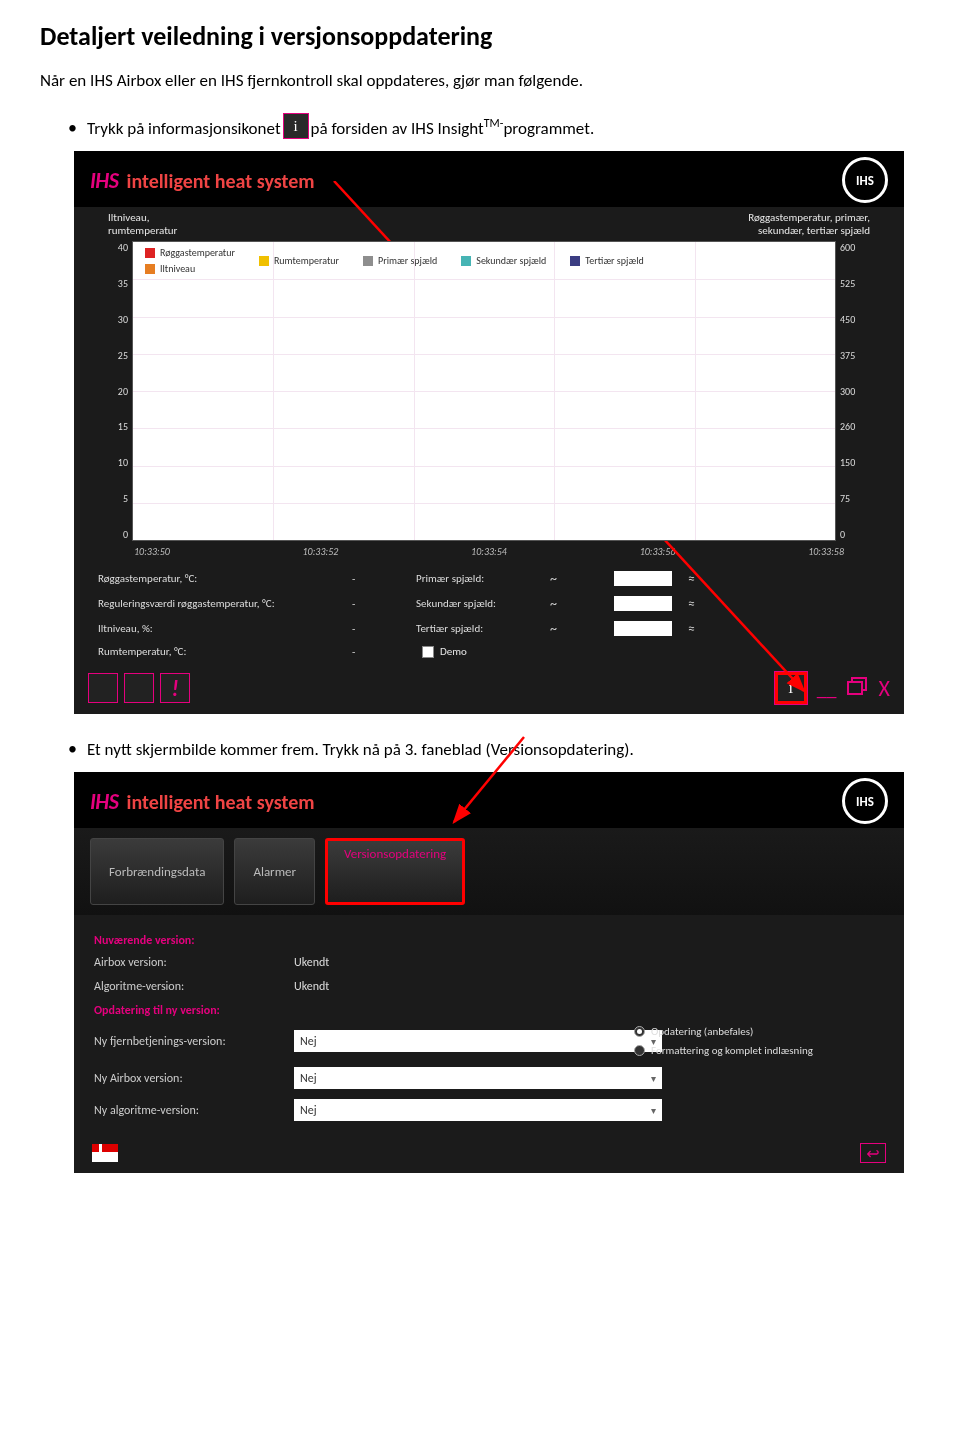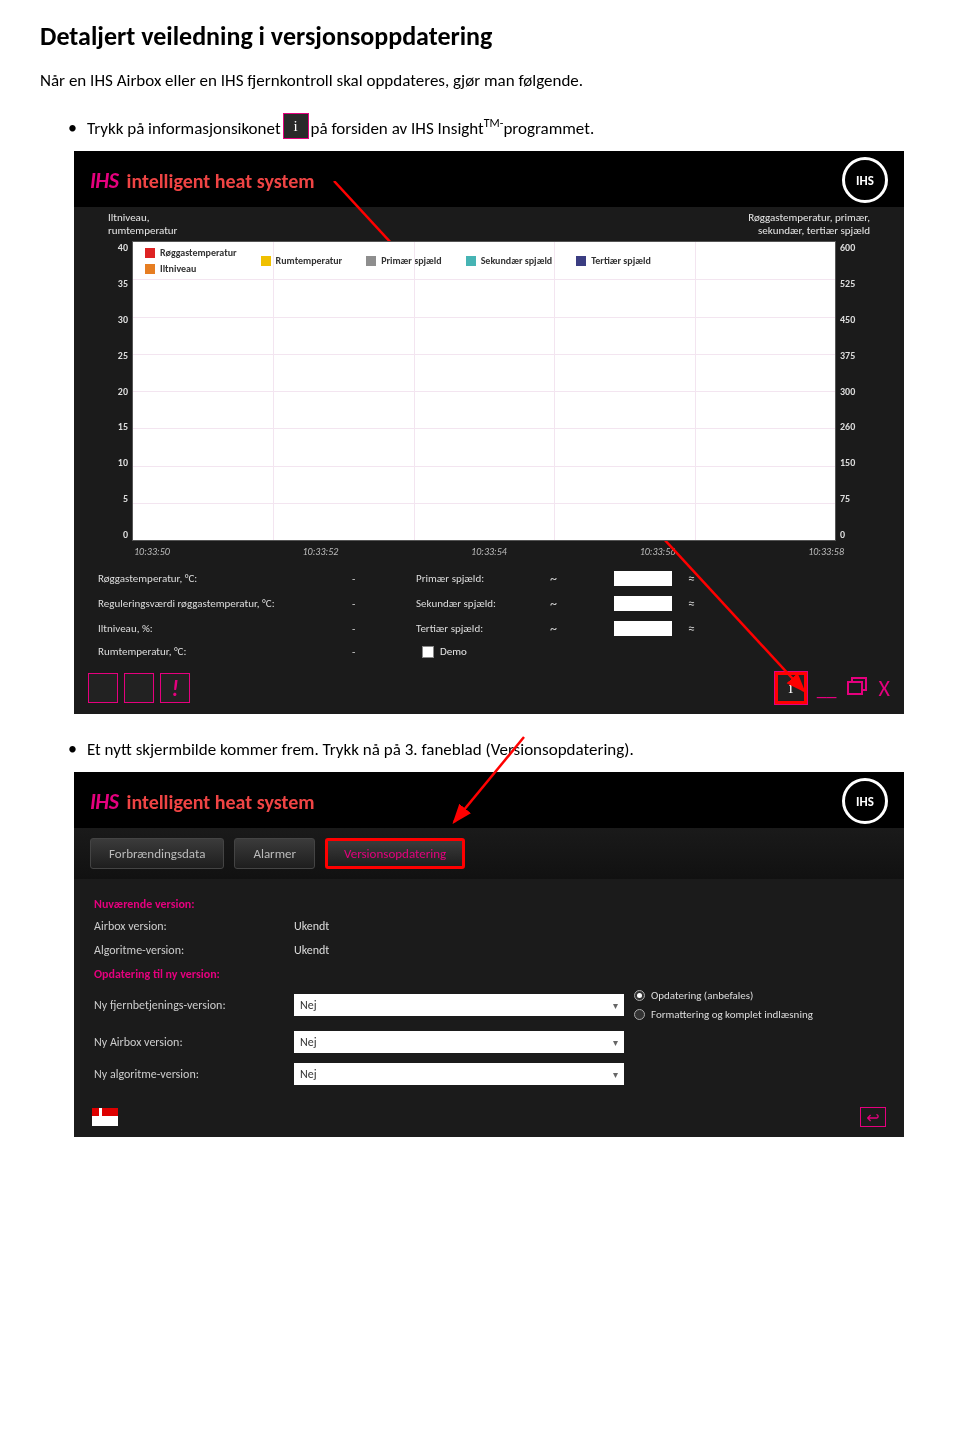--- a/index.html
+++ b/index.html
@@ -29,21 +29,21 @@
   .brand { display: flex; align-items: baseline; gap: 8px; }
   .brand-ihs { color: #e5007e; font-weight: 900; font-style: italic; font-size: 22px; letter-spacing: -0.5px; }
   .brand-sub { color: #ef4444; font-size: 20px; font-weight: 700; }
   .logo-circle {
     width: 46px; height: 46px; border-radius: 50%; border: 3px solid #fff;
     display: flex; align-items: center; justify-content: center;
     color: #fff; font-weight: 900; font-size: 13px;
   }
   .chart-wrap { padding: 2px 34px 0; background: #1b1b1b; }
   .axis-titles { display: flex; justify-content: space-between; font-size: 11px; color: #e6e6e6; padding: 2px 0 4px; }
-  .chart-row { display: flex; font-weight: bold; }
+  .chart-row { display: flex; }
   .yaxis-left, .yaxis-right { display: flex; flex-direction: column; justify-content: space-between; font-size: 10px; color: #ddd; }
   .yaxis-left { width: 24px; text-align: right; padding-right: 4px; }
   .yaxis-right { width: 34px; text-align: left; padding-left: 4px; }
   .chart-plot { flex: 1; background: #fff; height: 300px; position: relative; border: 1px solid #555; }
   .chart-plot .grid-h { position: absolute; left: 0; right: 0; border-top: 1px solid #f3e5f0; }
   .chart-plot .grid-v { position: absolute; top: 0; bottom: 0; border-left: 1px solid #f3e5f0; }
   .legend { position: absolute; top: 4px; left: 12px; right: 12px; display: flex; gap: 24px; flex-wrap: wrap; font-size: 10px; color: #333; }
   .legend .lg { display: flex; align-items: center; gap: 5px; }
   .swatch { width: 10px; height: 10px; display: inline-block; }
   .xaxis { display: flex; justify-content: space-between; font-size: 10px; font-style: italic; color: #bbb; padding: 4px 26px 0; }
@@ -68,32 +68,32 @@
     pointer-events: none;
   }
 
   
   .app2 {
     width: 830px; margin: 4px 0 0 34px; background: #1b1b1b; color: #e6e6e6;
     position: relative; font-size: 11px; padding-bottom: 10px;
   }
   .tabs { display: flex; gap: 10px; padding: 10px 16px; background: linear-gradient(#1a1a1a,#111); }
   .tab {
-    padding: 7px 18px; background: linear-gradient(#3b3b3b,#1e1e1e); color: #bbb;
+    padding: 25px 18px; background: linear-gradient(#3b3b3b,#1e1e1e); color: #bbb;
     font-size: 13px; border: 1px solid #444; border-radius: 3px;
   }
   .tab.active { border: 3px solid #ff0000; color: #e5007e; padding: 5px 16px; }
   .section { padding: 8px 20px; }
   .sec-title { color: #e5007e; font-size: 12px; font-weight: bold; margin: 10px 0 8px; }
   .row { display: grid; grid-template-columns: 190px 330px auto; align-items: center; gap: 10px; margin-bottom: 10px; font-size: 12px; }
   .row .lbl { color: #ccc; }
   .row .txt { color: #ddd; }
   .select {
     background: #fff; color: #333; height: 22px; padding: 2px 6px; font-size: 12px;
-    display: flex; justify-content: space-between; align-items: center; width: 330px;
+    display: flex; justify-content: space-between; align-items: center; width: 368px;
   }
   .select .chev { color: #666; font-size: 10px; }
   .radios { display: flex; flex-direction: column; gap: 6px; font-size: 11px; color: #ddd; }
   .radio { display: flex; align-items: center; gap: 6px; }
   .rdot { width: 11px; height: 11px; border-radius: 50%; border: 1px solid #aaa; background: #333; position: relative; }
   .rdot.sel::after { content:""; position:absolute; left:2px; top:2px; width:5px; height:5px; border-radius:50%; background:#fff; }
   .submit-btn {
     display: inline-block; padding: 7px 14px; background: linear-gradient(#ff2ea8,#c40078);
     color: #fff; font-size: 13px; border: 1px solid #7a0049; border-radius: 3px; margin-top: 8px;
   }

